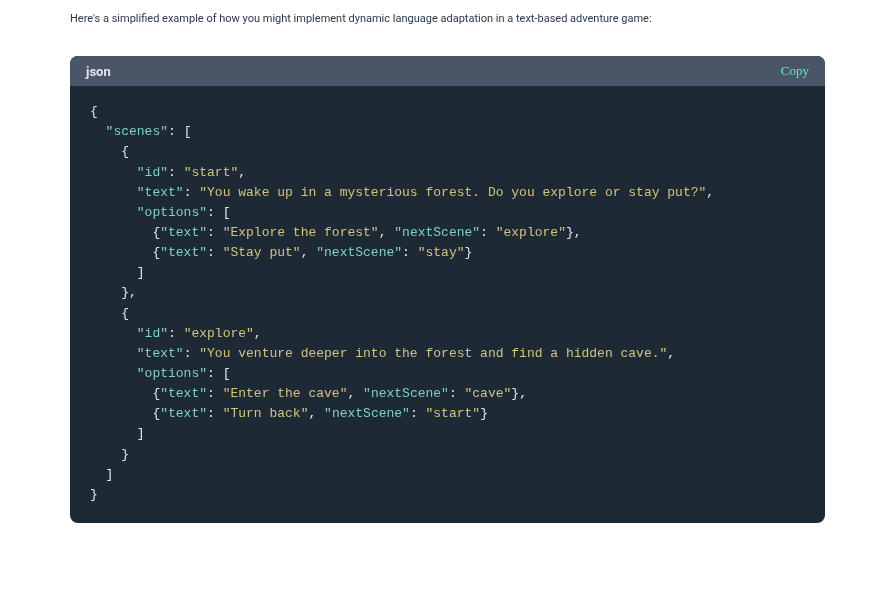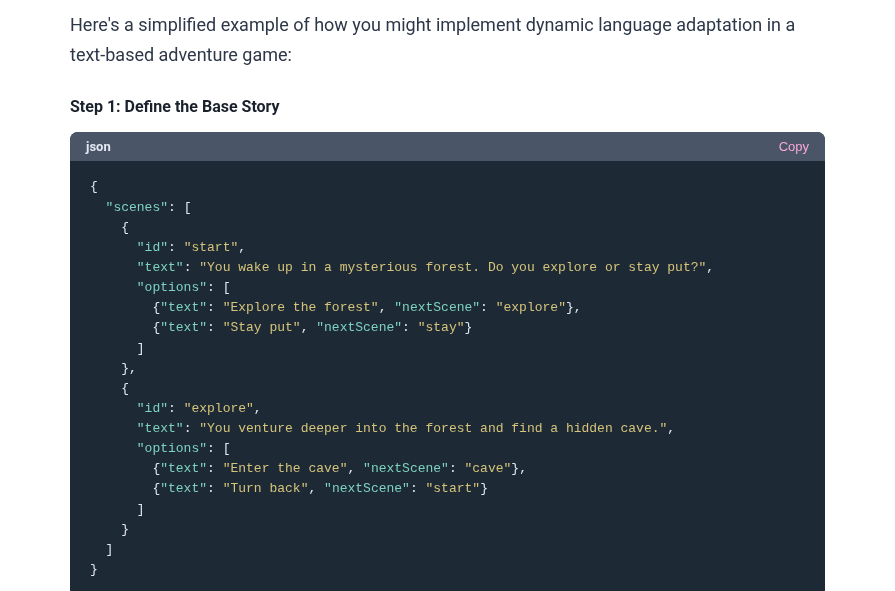--- a/index.html
+++ b/index.html
@@ -11,21 +11,21 @@
       font-family: -apple-system, BlinkMacSystemFont, 'Segoe UI', Roboto, sans-serif;
       background: #ffffff;
       color: #2d3748;
       padding: 0;
     }
     .container {
       max-width: 895px;
       padding: 10px 70px 20px 70px;
     }
     .intro-text {
-      font-size: 18px;
+      font-size: 11px;
       line-height: 1.65;
       color: #2d3748;
       margin-bottom: 28px;
     }
     .step-heading {
       font-size: 16px;
       font-weight: 700;
       color: #1a202c;
       margin-bottom: 16px;
     }
@@ -40,26 +40,26 @@
       display: flex;
       justify-content: space-between;
       align-items: center;
     }
     .code-lang {
       color: #e2e8f0;
       font-size: 13px;
       font-weight: 700;
     }
     .copy-button {
-      color: #f9a8d4;
+      color: #5eead4;
       font-size: 13px;
       cursor: pointer;
       background: none;
       border: none;
-      font-family: Liberation Sans, sans-serif;
+      font-family: Liberation Serif, serif;
     }
     .code-body {
       padding: 16px 20px 18px 20px;
       font-family: 'Courier New', Consolas, Monaco, monospace;
       font-size: 13px;
       line-height: 1.55;
       color: #e2e8f0;
       overflow-x: auto;
     }
     .code-body pre {
@@ -68,21 +68,20 @@
     }
     .p { color: #e2e8f0; }
     .k { color: #7dd3c0; }
     .s { color: #d4c47a; }
   </style>
 </head>
 <body>
 
 <div class="container">
   <p class="intro-text">Here's a simplified example of how you might implement dynamic language adaptation in a text-based adventure game:</p>
-  <h3 class="step-heading">Step 1: Define the Base Story</h3>
   <div class="code-block">
     <div class="code-header">
       <span class="code-lang">json</span>
       <button class="copy-button">Copy</button>
     </div>
     <div class="code-body">
       <pre id="code-pre"><span class="p">{
   </span><span class="k">"scenes"</span><span class="p">: [
     {
       </span><span class="k">"id"</span><span class="p">: </span><span class="s">"start"</span><span class="p">,

